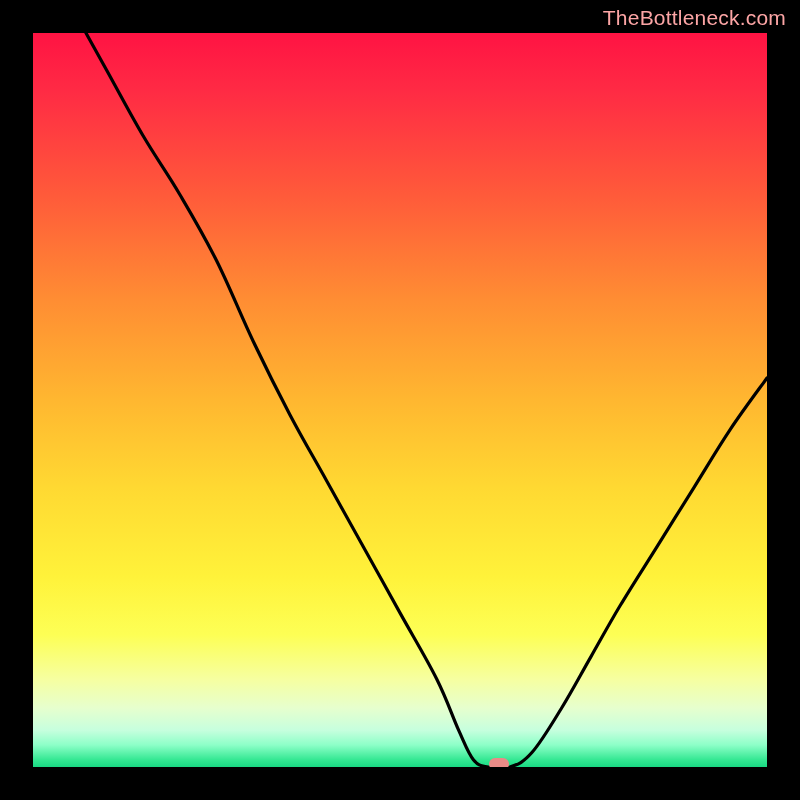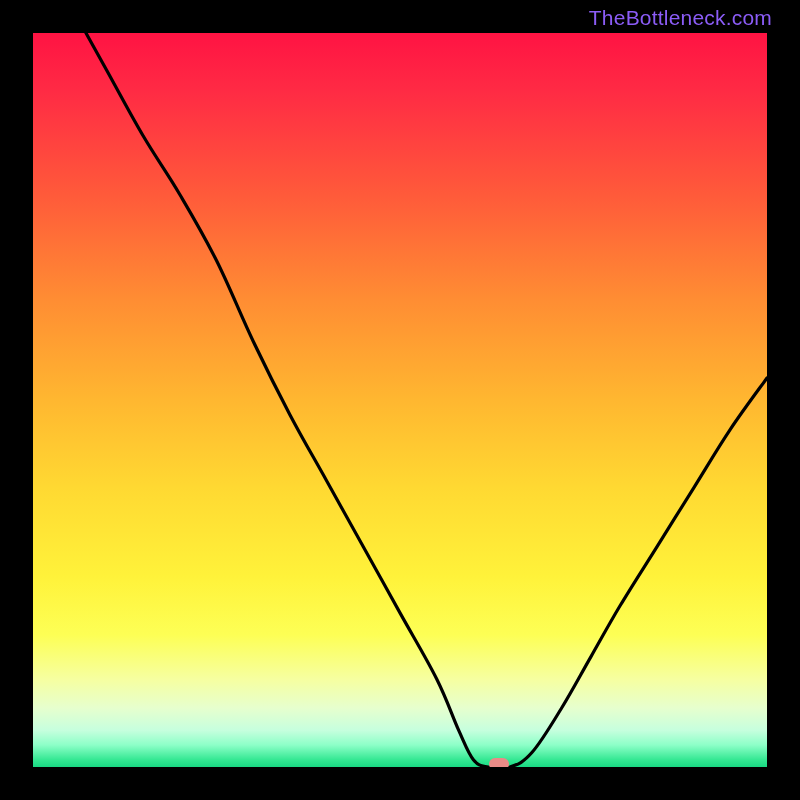--- a/index.html
+++ b/index.html
@@ -13,22 +13,22 @@
   }
   .frame {
     position: relative;
     width: 800px;
     height: 800px;
     background: #000;
   }
   .watermark {
     position: absolute;
     top: 6px;
-    right: 28px;
-    color: #8b5cf6;
+    right: 14px;
+    color: #fca5a5;
     font-size: 21px;
     font-weight: 500;
     letter-spacing: 0.2px;
     z-index: 10;
   }
   .plot {
     position: absolute;
     left: 33px;
     top: 33px;
     width: 734px;

